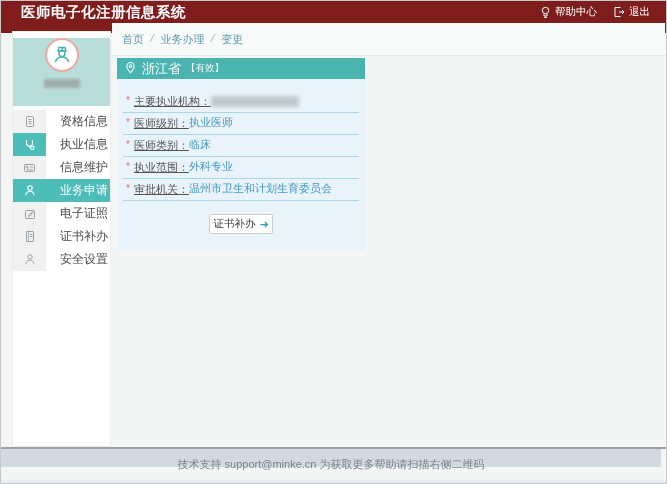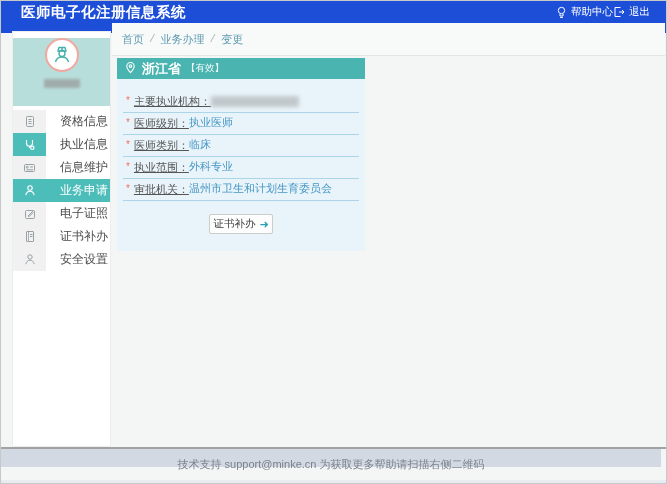--- a/index.html
+++ b/index.html
@@ -3,25 +3,25 @@
 <meta charset="utf-8">
 <style>
   * { margin:0; padding:0; box-sizing:border-box; }
   html,body { width:667px; height:484px; }
   body { font-family:"Liberation Sans","DejaVu Sans",sans-serif; }
   .screen { position:relative; width:667px; height:484px; background:#f4f6f5;
             border:1px solid #c6c9c8; overflow:hidden; }
 
   
   .topbar { position:absolute; left:0; top:0; width:100%; height:32px;
-            background:#1d4ed8; color:#fff; }
+            background:#7f1d1d; color:#fff; }
   .topbar-title { position:absolute; left:20px; top:0; line-height:22px;
                   font-size:14.5px; font-weight:bold; letter-spacing:.5px; }
   .topbar-right { position:absolute; right:16px; top:0; height:22px;
-                  display:flex; align-items:center; font-size:10.5px; }
+                  display:flex; align-items:center; gap:16px; font-size:10.5px; }
   .topbar-group { display:flex; align-items:center; gap:4px; cursor:pointer; }
   .topbar svg { display:block; }
 
   
   .sidebar { position:absolute; left:11px; top:30px; width:99px; height:416px;
              background:#ffffff; border:1px solid #ededec; }
   .profile { height:68px; background:#b8dedb; text-align:center; }
   .avatar { width:34px; height:34px; margin:6px auto 0; background:#fff;
             border:2px solid #f0a9a0; border-radius:50%;
             display:flex; align-items:center; justify-content:center; }
@@ -44,21 +44,21 @@
                display:flex; align-items:center; padding-left:10px;
                font-size:11px; color:#5e9ab1;font-family:Liberation Mono, monospace; }
   .bread-bar .sep { color:#b0b8b6; margin:0 5px; }
   .crumb { cursor:pointer; }
   .crumb.current { cursor:default; }
 
   
   .card { position:absolute; left:116px; top:57px; width:248px; }
   .card-header { height:21px; background:#4ab4b1; color:#fff; display:flex;
                  align-items:center; padding-left:8px; }
-  .card-region { font-size:13px; font-weight:bold; margin-left:6px; }
+  .card-region { font-size:13px; font-weight:normal; margin-left:6px; }
   .card-status { font-size:9.5px; margin-left:5px; opacity:.95; }
   .card-body { background:#e9f4fa; padding:12px 6px 17px; }
   .field { display:flex; align-items:center; padding:4px 3px 5px;
            border-bottom:1px solid #abd6e7; font-size:11px; line-height:12px; }
   .field .ast { color:#ee7066; margin-right:4px; font-size:10px; }
   .field .flabel { color:#555; white-space:nowrap;text-decoration:underline; }
   .field .fvalue { color:#4596c4; white-space:nowrap;font-family:Liberation Mono, monospace; }
   .redacted { display:inline-block; width:88px; height:11px; background:#b7bdc0;
               border-radius:1px; filter:blur(2px); opacity:.8; }
   .enter-button { display:flex; align-items:center; justify-content:center;

